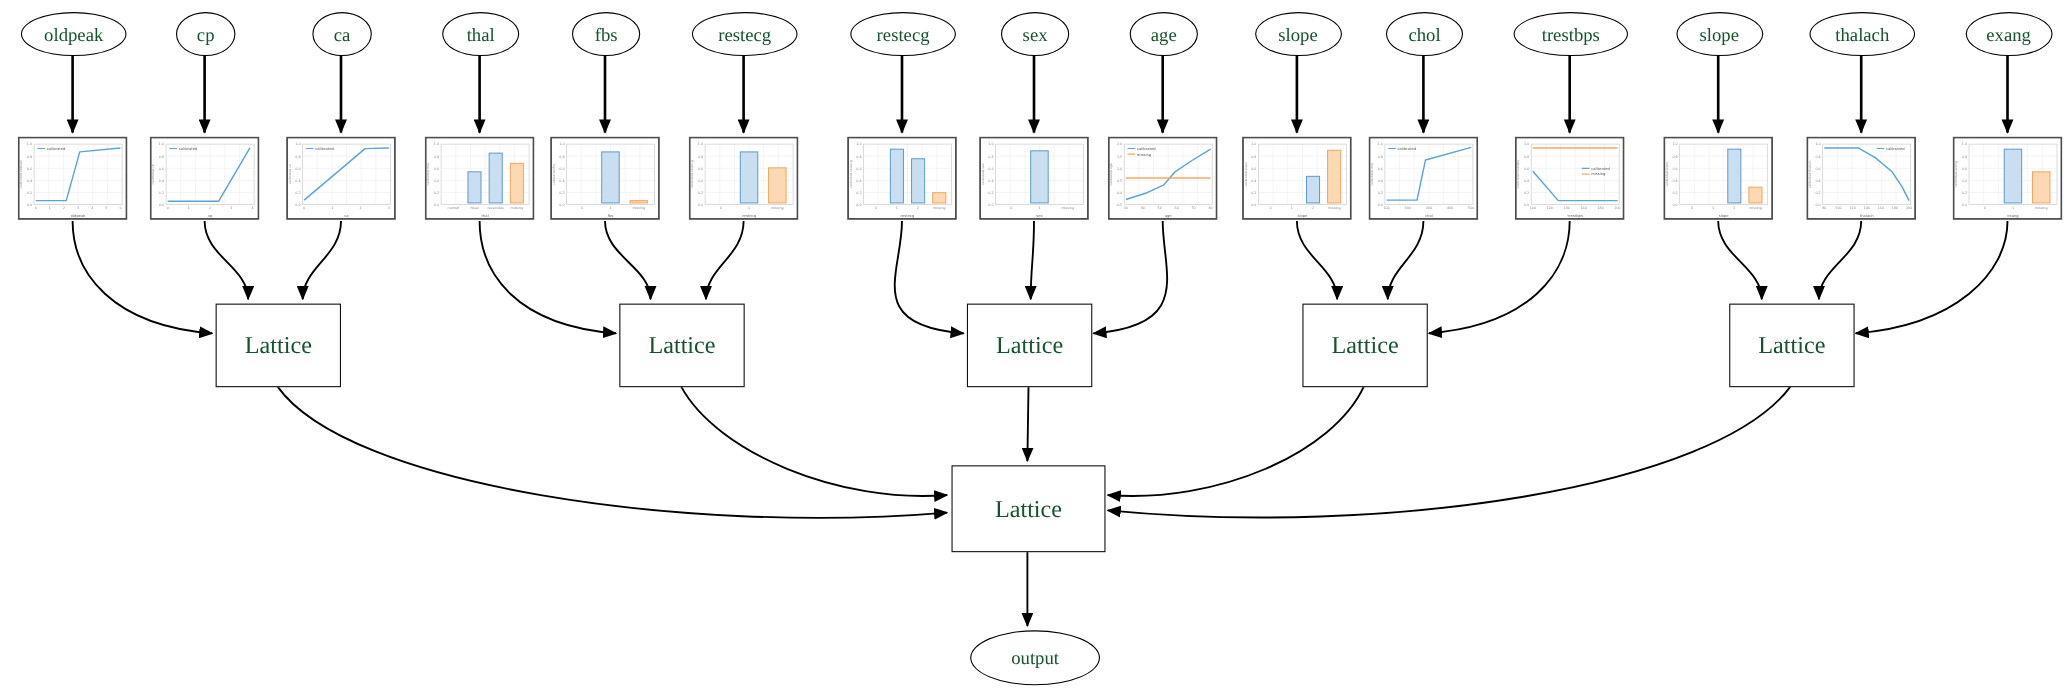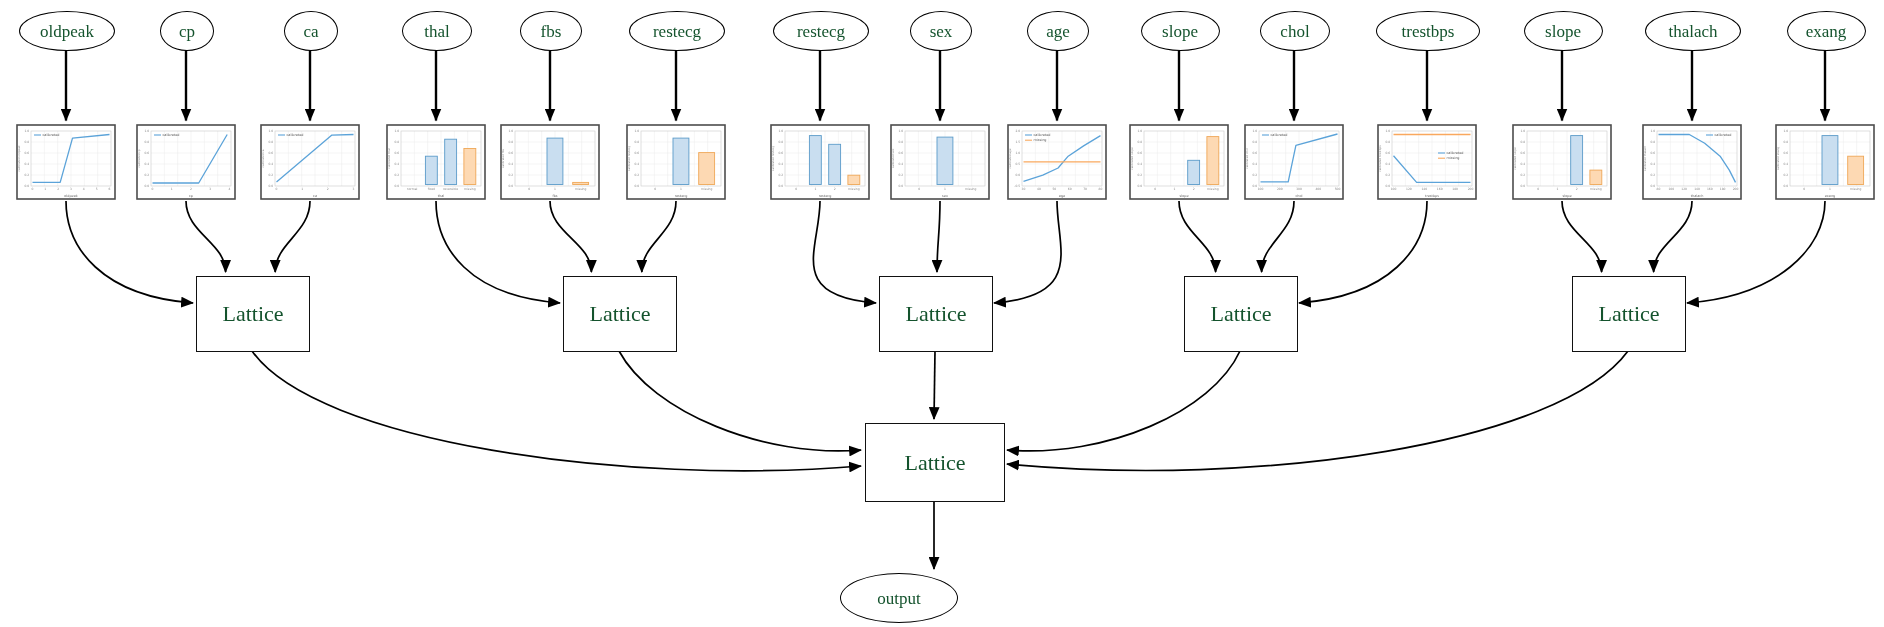--- a/index.html
+++ b/index.html
@@ -9,21 +9,21 @@
   .edge{stroke:#000;stroke-width:1.7;fill:none}
   .edge.thick{stroke-width:2.4}
   #ah path{fill:#000}
   .node-ellipse{position:absolute;border:1.6px solid #000;border-radius:50%;background:#fff;
                 display:flex;align-items:center;justify-content:center;font-size:17px;line-height:1}
   .node-box{position:absolute;border:1.6px solid #111;background:#fff;
             display:flex;align-items:center;justify-content:center;font-size:22px;line-height:1}
   .plot{position:absolute;background:#fff}
   .plot text{font-family:"DejaVu Sans",sans-serif}
   .avg{left:865px;top:423px;width:138px;height:77px}
-  .out{left:840px;top:573px;width:116px;height:48px}
+  .out{left:882px;top:573px;width:116px;height:48px}
 </style>
 </head>
 <body>
 
 <div class="canvas">
   <svg id="edges" viewBox="0 0 1884 627">
     <defs>
       <marker id="ah" viewBox="0 0 12 10" markerWidth="13" markerHeight="11" refX="11" refY="5" orient="auto" markerUnits="userSpaceOnUse">
         <path d="M0,0L12,5L0,10Z"></path>
       </marker>

